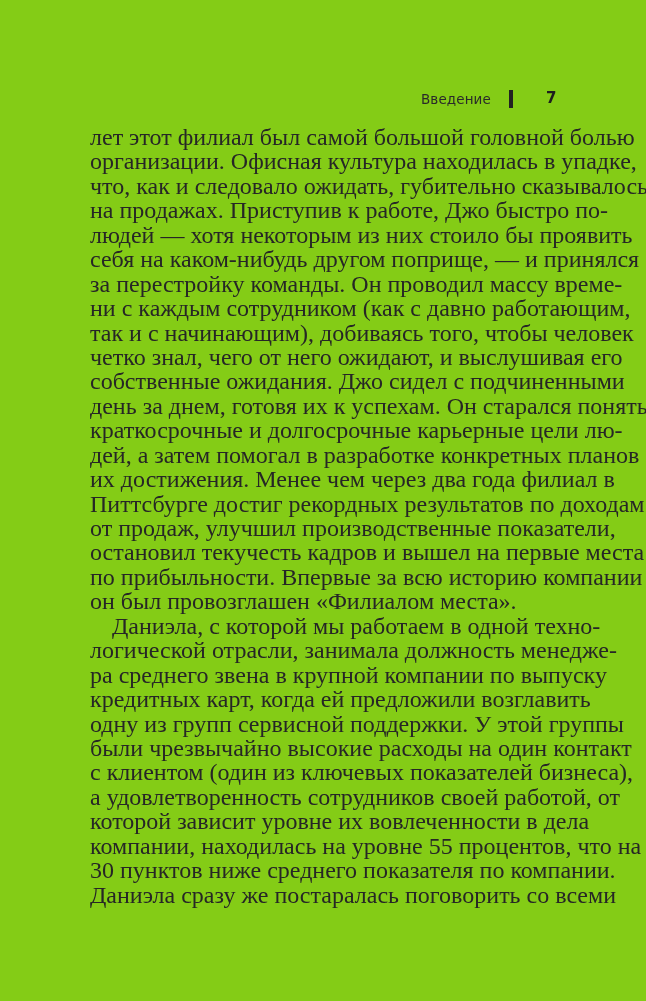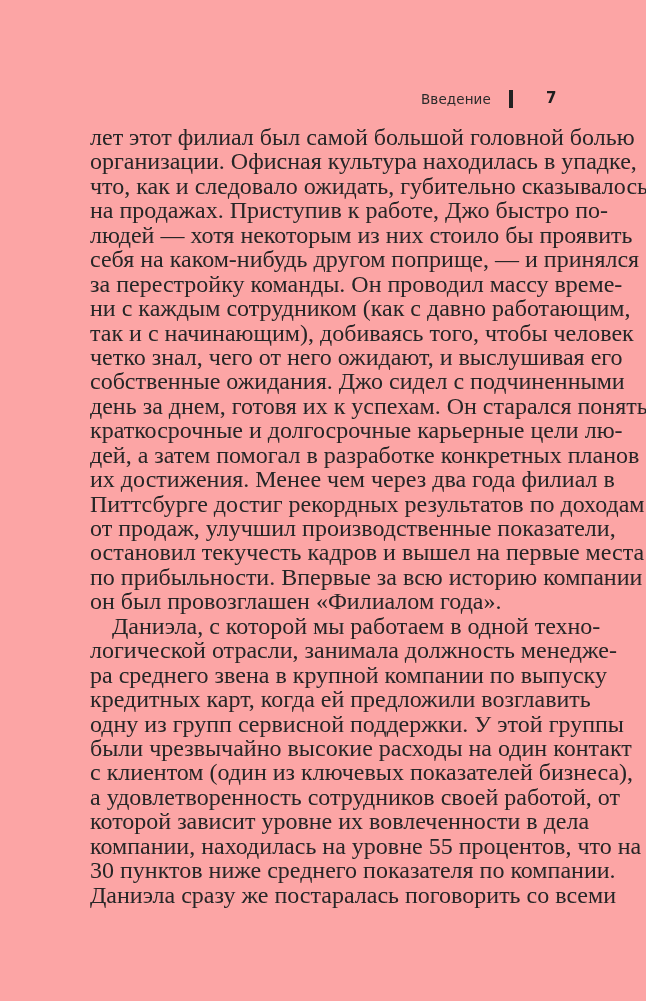--- a/index.html
+++ b/index.html
@@ -1,19 +1,19 @@
 <!DOCTYPE html>
 <html><head>
 <meta charset="utf-8">
 <style>
   html, body { margin: 0; padding: 0; background: #ffffff; }
   body { width: 646px; height: 1001px; position: relative; overflow: hidden; }
   .page {
     position: absolute; left: 0; top: 0; width: 646px; height: 1001px;
-    background: #fca5a5;
+    background: #84cc16;
   }
   .running-head {
     position: absolute; top: 88px; left: 0; width: 646px; height: 24px;
   }
   .rh-title {
     position: absolute; left: 421px; top: 3px;
     font-family: "DejaVu Sans", sans-serif; font-size: 13.5px; color: #2a2a2a;
     letter-spacing: 0.1px;
   }
   .rh-bar {
@@ -59,21 +59,21 @@
       <span class="line">четко знал, чего от него ожидают, и выслушивая его</span>
       <span class="line">собственные ожидания. Джо сидел с подчиненными</span>
       <span class="line">день за днем, готовя их к успехам. Он старался понять</span>
       <span class="line">краткосрочные и долгосрочные карьерные цели лю-</span>
       <span class="line">дей, а затем помогал в разработке конкретных планов</span>
       <span class="line">их достижения. Менее чем через два года филиал в</span>
       <span class="line">Питтсбурге достиг рекордных результатов по доходам</span>
       <span class="line">от продаж, улучшил производственные показатели,</span>
       <span class="line">остановил текучесть кадров и вышел на первые места</span>
       <span class="line">по прибыльности. Впервые за всю историю компании</span>
-      <span class="line last">он был провозглашен «Филиалом года».</span>
+      <span class="line last">он был провозглашен «Филиалом места».</span>
     </div>
     <div>
       <span class="line indent">Даниэла, с которой мы работаем в одной техно-</span>
       <span class="line">логической отрасли, занимала должность менедже-</span>
       <span class="line">ра среднего звена в крупной компании по выпуску</span>
       <span class="line">кредитных карт, когда ей предложили возглавить</span>
       <span class="line">одну из групп сервисной поддержки. У этой группы</span>
       <span class="line">были чрезвычайно высокие расходы на один контакт</span>
       <span class="line">с клиентом (один из ключевых показателей бизнеса),</span>
       <span class="line">а удовлетворенность сотрудников своей работой, от</span>

